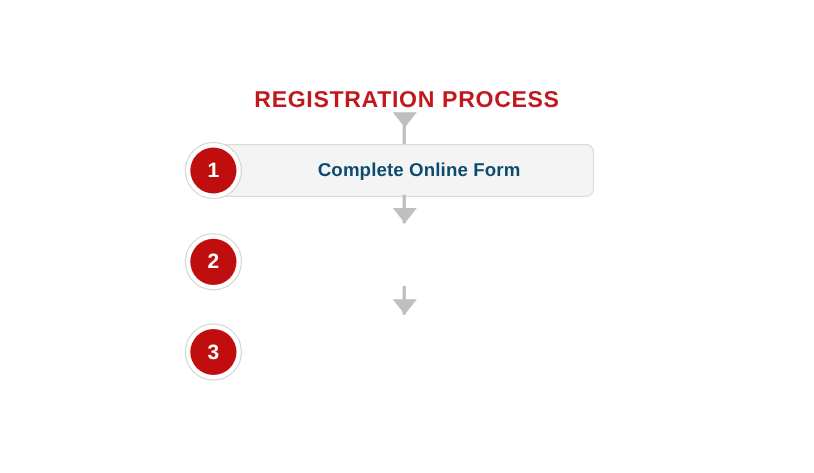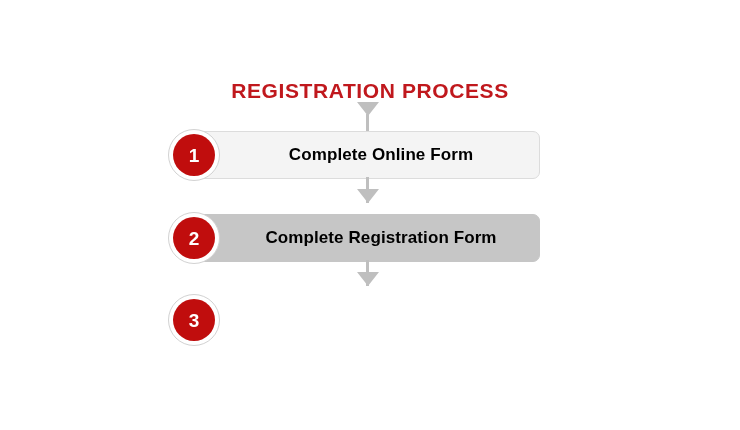--- a/index.html
+++ b/index.html
@@ -106,21 +106,21 @@
   }
   .step-bar.dark {
     background: #c6c6c6;
     border: 1px solid #c6c6c6;
   }
 
   .step-label {
     font-family: "Liberation Sans", sans-serif;
     font-size: 17px;
     font-weight: bold;
-    color: #000000;
+    color: #0c4a6e;
     letter-spacing: 0.1px;
     white-space: nowrap;
     user-select: none;
   }
 
   
   .step-badge {
     position: absolute;
     left: 0;
     top: 0;
@@ -175,23 +175,20 @@
       </div>
     </div>
   </div>
 
   <div class="connector" id="connector-step1-to-step2">
     <div class="stem"></div>
     <div class="head"></div>
   </div>
 
   <div class="step-row" id="step-row-2">
-    <div class="step-bar dark">
-      <span class="step-label">Complete Registration Form</span>
-    </div>
     <div class="step-badge">
       <div class="disc">
         <span class="num">2</span>
       </div>
     </div>
   </div>
 
   <div class="connector" id="connector-step2-to-step3">
     <div class="stem"></div>
     <div class="head"></div>

